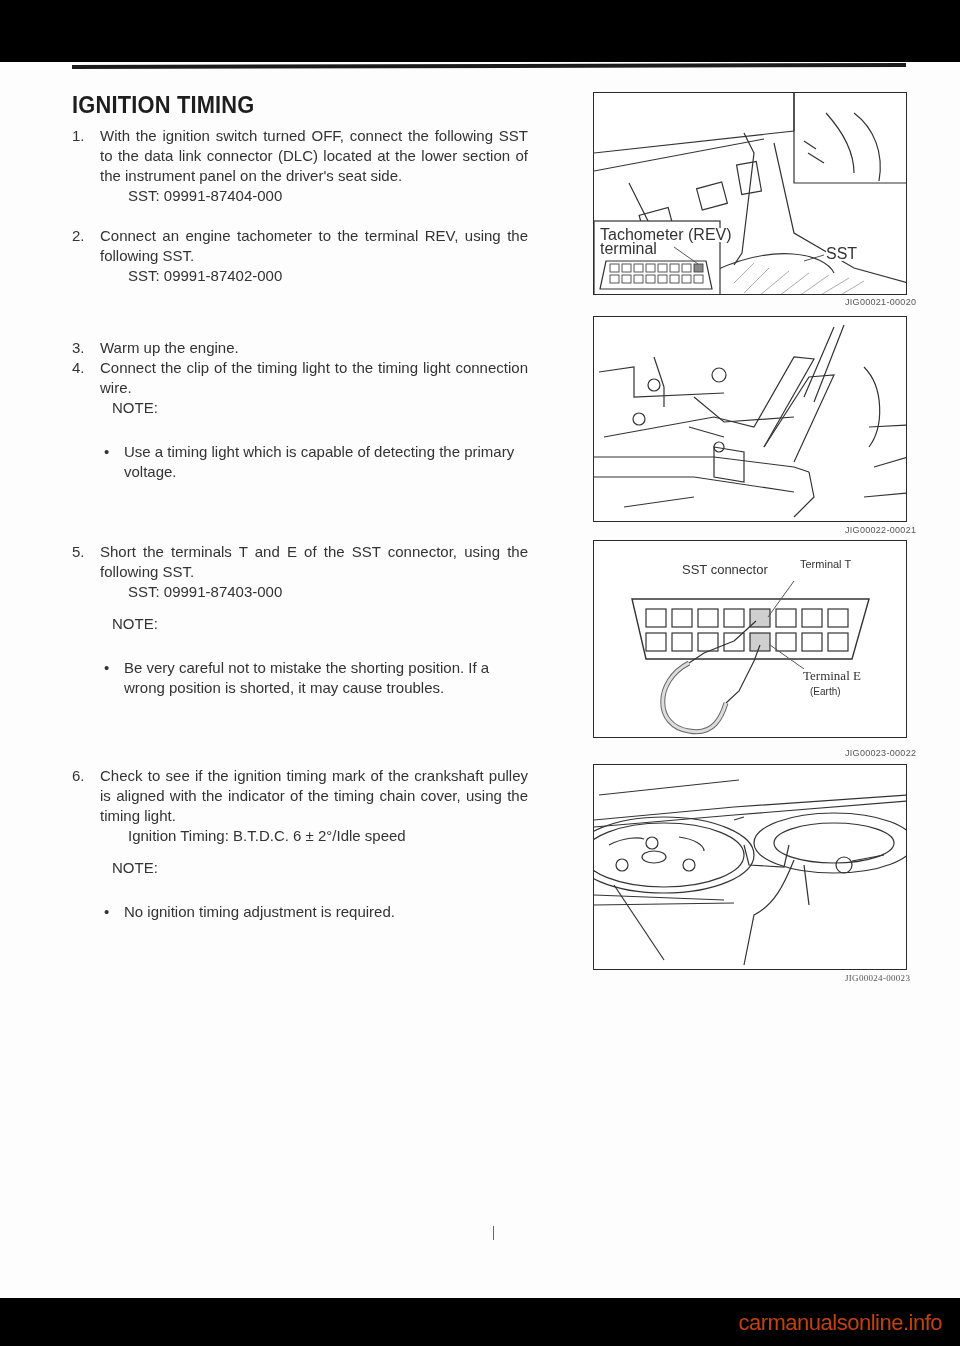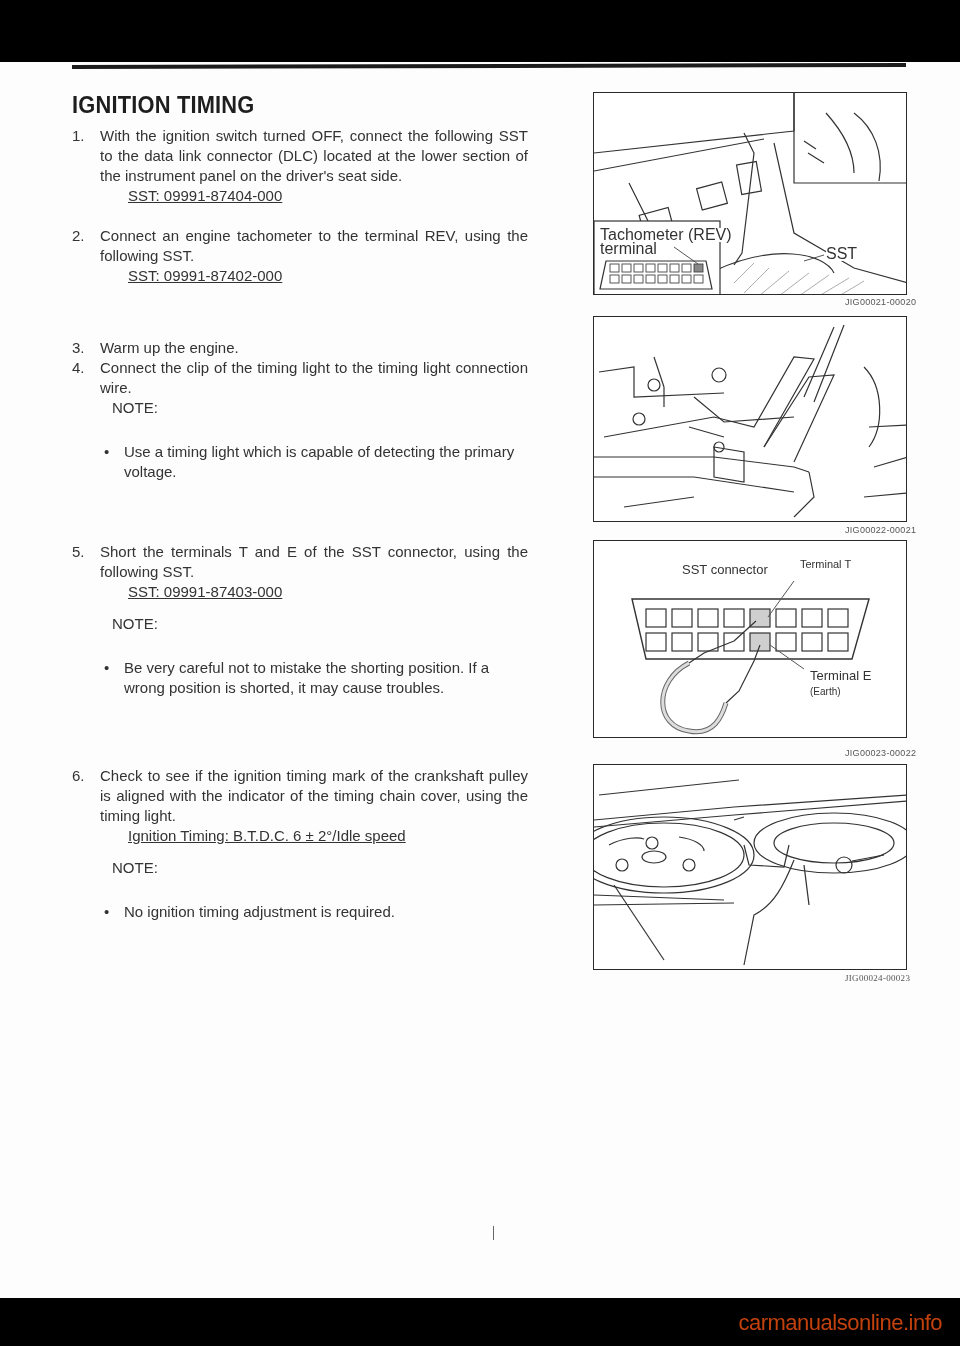--- a/index.html
+++ b/index.html
@@ -7,21 +7,21 @@
   body { font-family: "Liberation Sans", sans-serif; color: #2a2a2a; position: relative; }
   .page { position: absolute; left: 0; top: 62px; width: 960px; height: 1236px; background: #fdfdfd; }
   .topbar { position: absolute; left: 0; top: 0; width: 960px; height: 62px; background: #000; }
   .bottombar { position: absolute; left: 0; top: 1298px; width: 960px; height: 48px; background: #000; }
   .watermark { position: absolute; right: 18px; top: 1310px; color: #c2410c; font-size: 22px; letter-spacing: -0.5px; }
   .rule { position: absolute; left: 72px; top: 64px; width: 834px; height: 4px; background: #1c1c1c; transform: skewY(-0.15deg); }
   .title { position: absolute; left: 72px; top: 92px; font-size: 23px; font-weight: bold; color: #1e1e1e; letter-spacing: 0.2px; transform: scaleX(0.95); transform-origin: left; }
   .step { position: absolute; font-size: 15px; line-height: 20px; color: #333; }
   .step .num { position: absolute; left: 0; top: 0; }
   .step .body { margin-left: 28px; width: 428px; text-align: justify; }
-  .sst { margin-left: 56px; text-decoration: underline; }
+  .sst { margin-left: 56px; }
   .note { margin-left: 40px; }
   .bullet { margin-left: 28px; padding-left: 24px; position: relative; width: 428px; margin-top: 24px; }
   .bullet::before { content: "•"; position: absolute; left: 4px; top: 0; }
   .figure { position: absolute; left: 593px; border: 1.5px solid #2a2a2a; background: #fff; overflow: hidden; }
   .figure svg { display: block; }
   .figcap { position: absolute; font-size: 9px; color: #555; letter-spacing: 0.3px; }
   .lbl { position: absolute; font-size: 16px; color: #333; background: #fff; line-height: 14px; }
   .pagemark { position: absolute; left: 493px; top: 1226px; width: 1px; height: 14px; background: #666; }
 </style>
 </head>
@@ -172,21 +172,21 @@
       <path d="M162 80 L140 100 M140 100 L110 112 L95 122"></path>
       <path d="M166 104 L160 120 L145 150 L132 162"></path>
       <path d="M95 122 C60 140 60 185 95 190 C120 195 128 175 132 162" stroke="#666" stroke-width="5"></path>
       <path d="M95 122 C60 140 60 185 95 190 C120 195 128 175 132 162" stroke="#ddd" stroke-width="3"></path>
       <path d="M174 76 L200 40" stroke="#555" stroke-width="1"></path>
       <path d="M176 104 L210 128" stroke="#555" stroke-width="1"></path>
     </g>
   </svg>
   <span class="lbl" style="left:88px; top:22px; font-size:13px;">SST connector</span>
   <span class="lbl" style="left:206px; top:16px; font-size:11px;">Terminal T</span>
-  <span class="lbl" style="left:216px; top:128px; font-size:13px;">Terminal E</span>
+  <span class="lbl" style="left:209px; top:128px; font-size:13px;font-family:Liberation Serif, serif;">Terminal E</span>
   <span class="lbl" style="left:216px; top:144px; font-size:10px;">(Earth)</span>
 </div>
 <div class="figcap" style="left:845px; top:748px;">JIG00023-00022</div>
 
 <div class="figure" style="top:764px; width:314px; height:206px;">
   <svg width="314" height="206" viewBox="0 0 314 206">
     <g fill="none" stroke="#333" stroke-width="1.2">
       <path d="M5 30 L145 15"></path>
       <path d="M0 55 L140 42 L314 30"></path>
       <path d="M0 62 L140 50 L314 36"></path>

